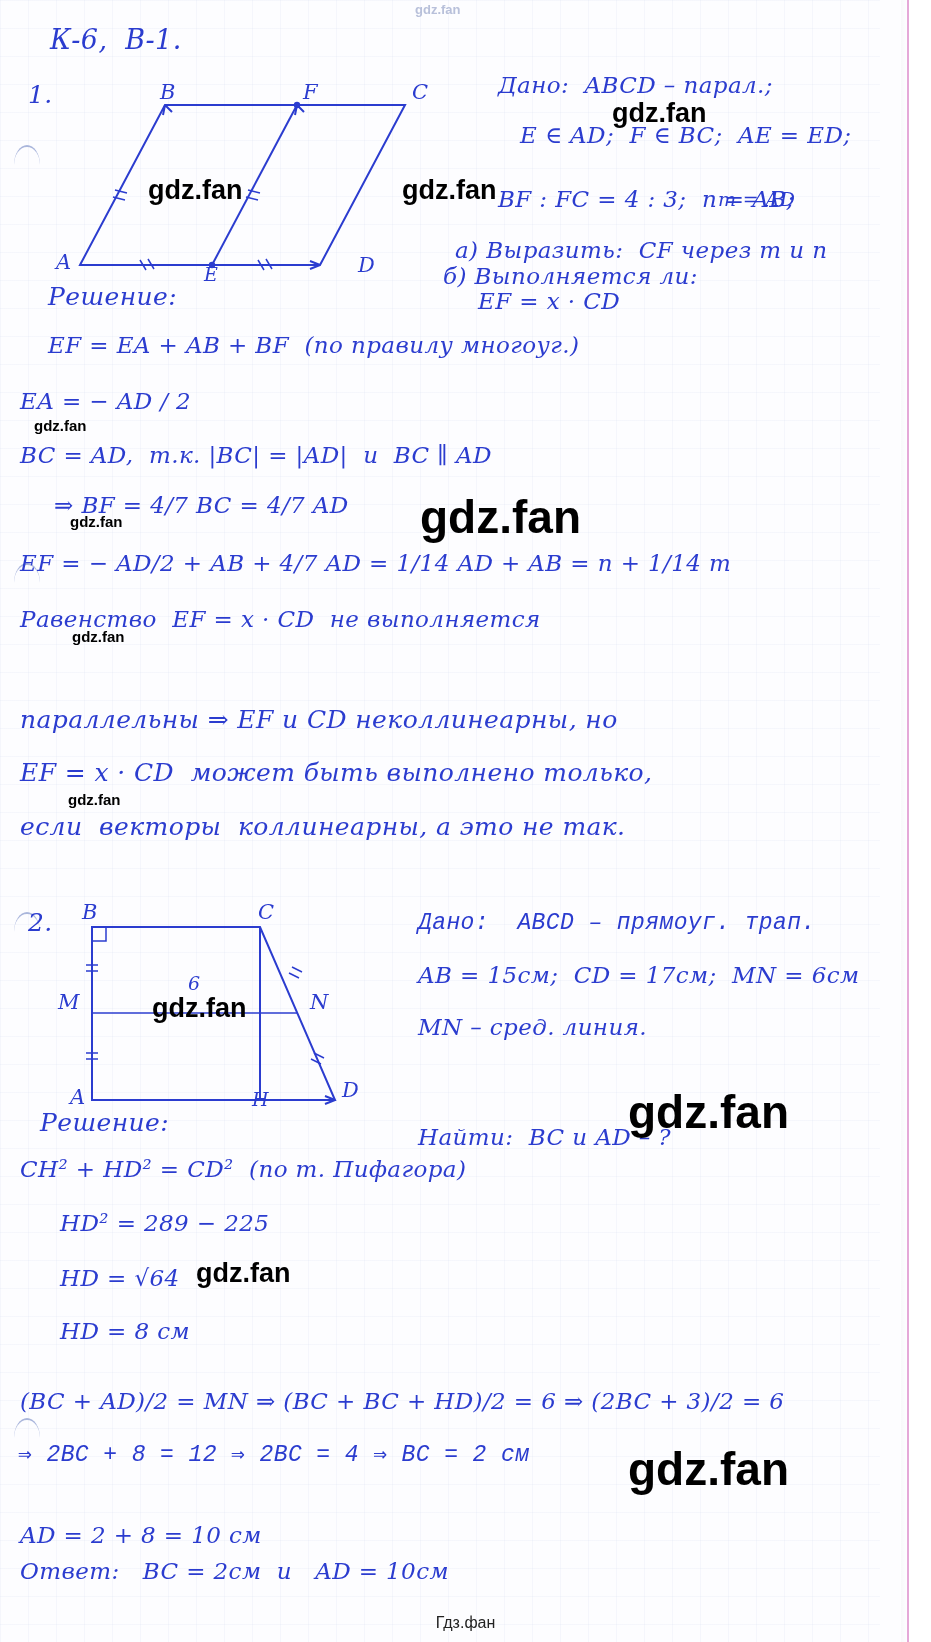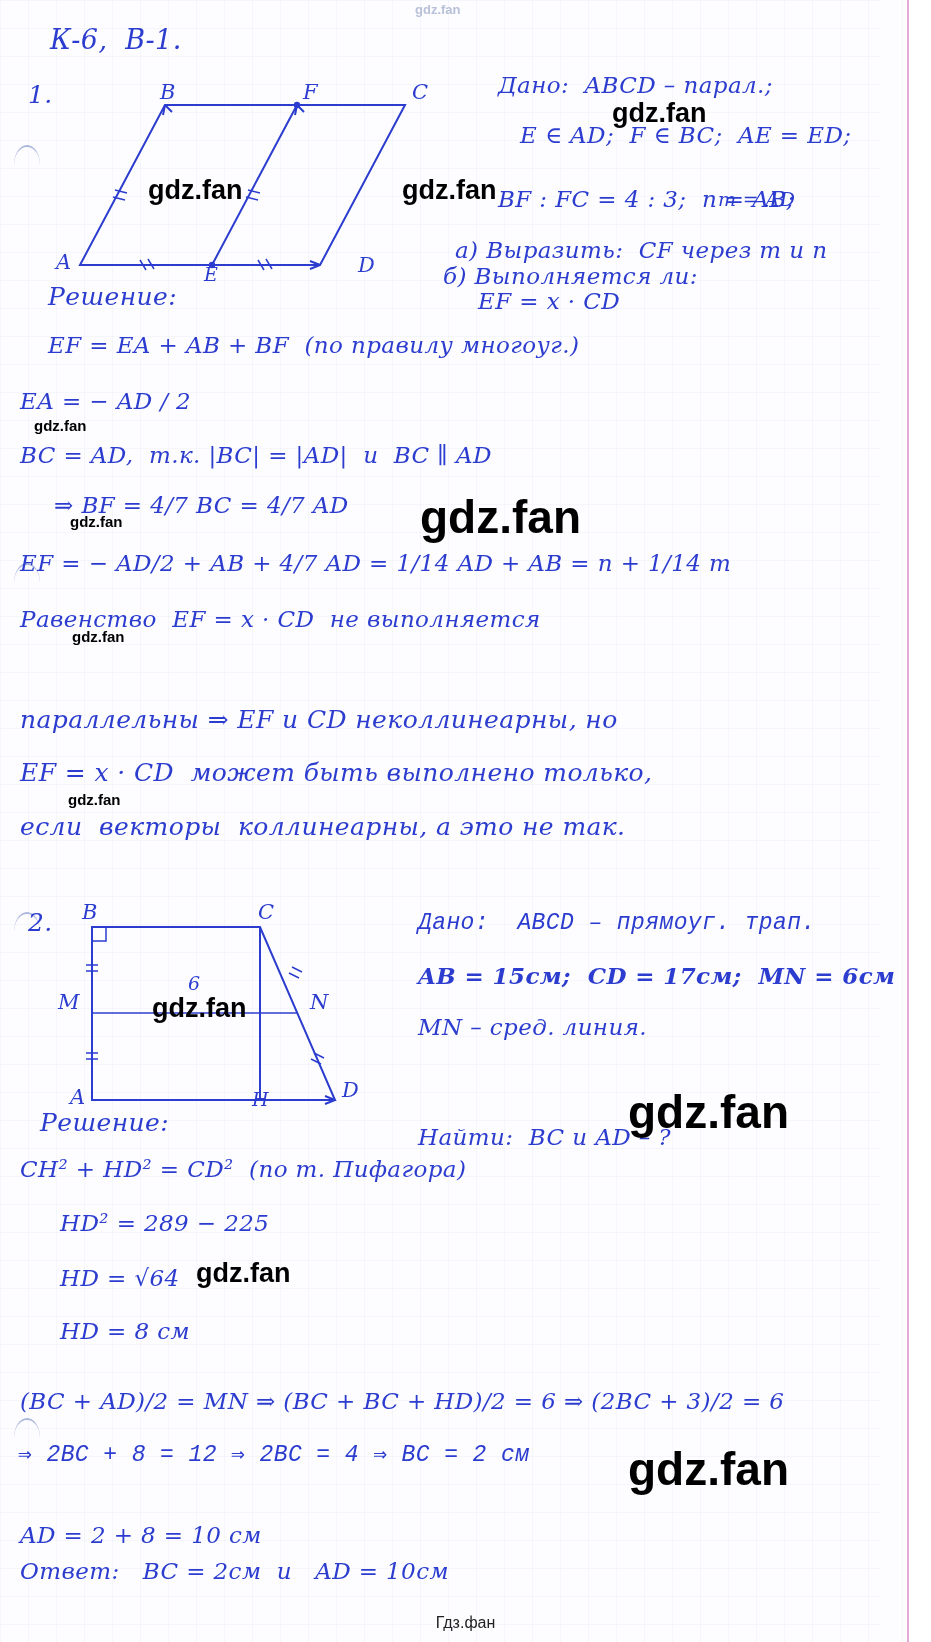--- a/index.html
+++ b/index.html
@@ -167,21 +167,21 @@
   <div class="hw s3" style="left:82px;top:900px;">B</div>
   <div class="hw s3" style="left:258px;top:900px;">C</div>
   <div class="hw s3" style="left:58px;top:990px;">M</div>
   <div class="hw s3" style="left:310px;top:990px;">N</div>
   <div class="hw s3" style="left:70px;top:1085px;">A</div>
   <div class="hw s4" style="left:252px;top:1088px;">H</div>
   <div class="hw s3" style="left:342px;top:1078px;">D</div>
   <div class="hw s4" style="left:188px;top:972px;">6</div>
 
   <div class="hw s2" style="left:418px;top:910px;font-family:Liberation Mono, monospace;">Дано:  ABCD – прямоуг. трап.</div>
-  <div class="hw s2" style="left:418px;top:962px;font-weight:bold;">AB = 15см;  CD = 17см;  MN = 6см</div>
+  <div class="hw s2" style="left:418px;top:962px;">AB = 15см;  CD = 17см;  MN = 6см</div>
   <div class="hw s2" style="left:418px;top:1014px;">MN – сред. линия.</div>
   <div class="hw s2" style="left:418px;top:1096px;margin-top:28px;">Найти:  BC и AD – ?</div>
 
   <div class="hw s1" style="left:40px;top:1108px;">Решение:</div>
 
   <div class="hw s2" style="left:20px;top:1156px;">CH² + HD² = CD²  (по т. Пифагора)</div>
   <div class="hw s2" style="left:60px;top:1210px;">HD² = 289 − 225</div>
   <div class="hw s2" style="left:60px;top:1265px;">HD = √64</div>
   <div class="hw s2" style="left:60px;top:1318px;">HD = 8 см</div>
   <div class="hw s2" style="left:20px;top:1388px;">(BC + AD)/2 = MN ⇒ (BC + BC + HD)/2 = 6 ⇒ (2BC + 3)/2 = 6</div>

